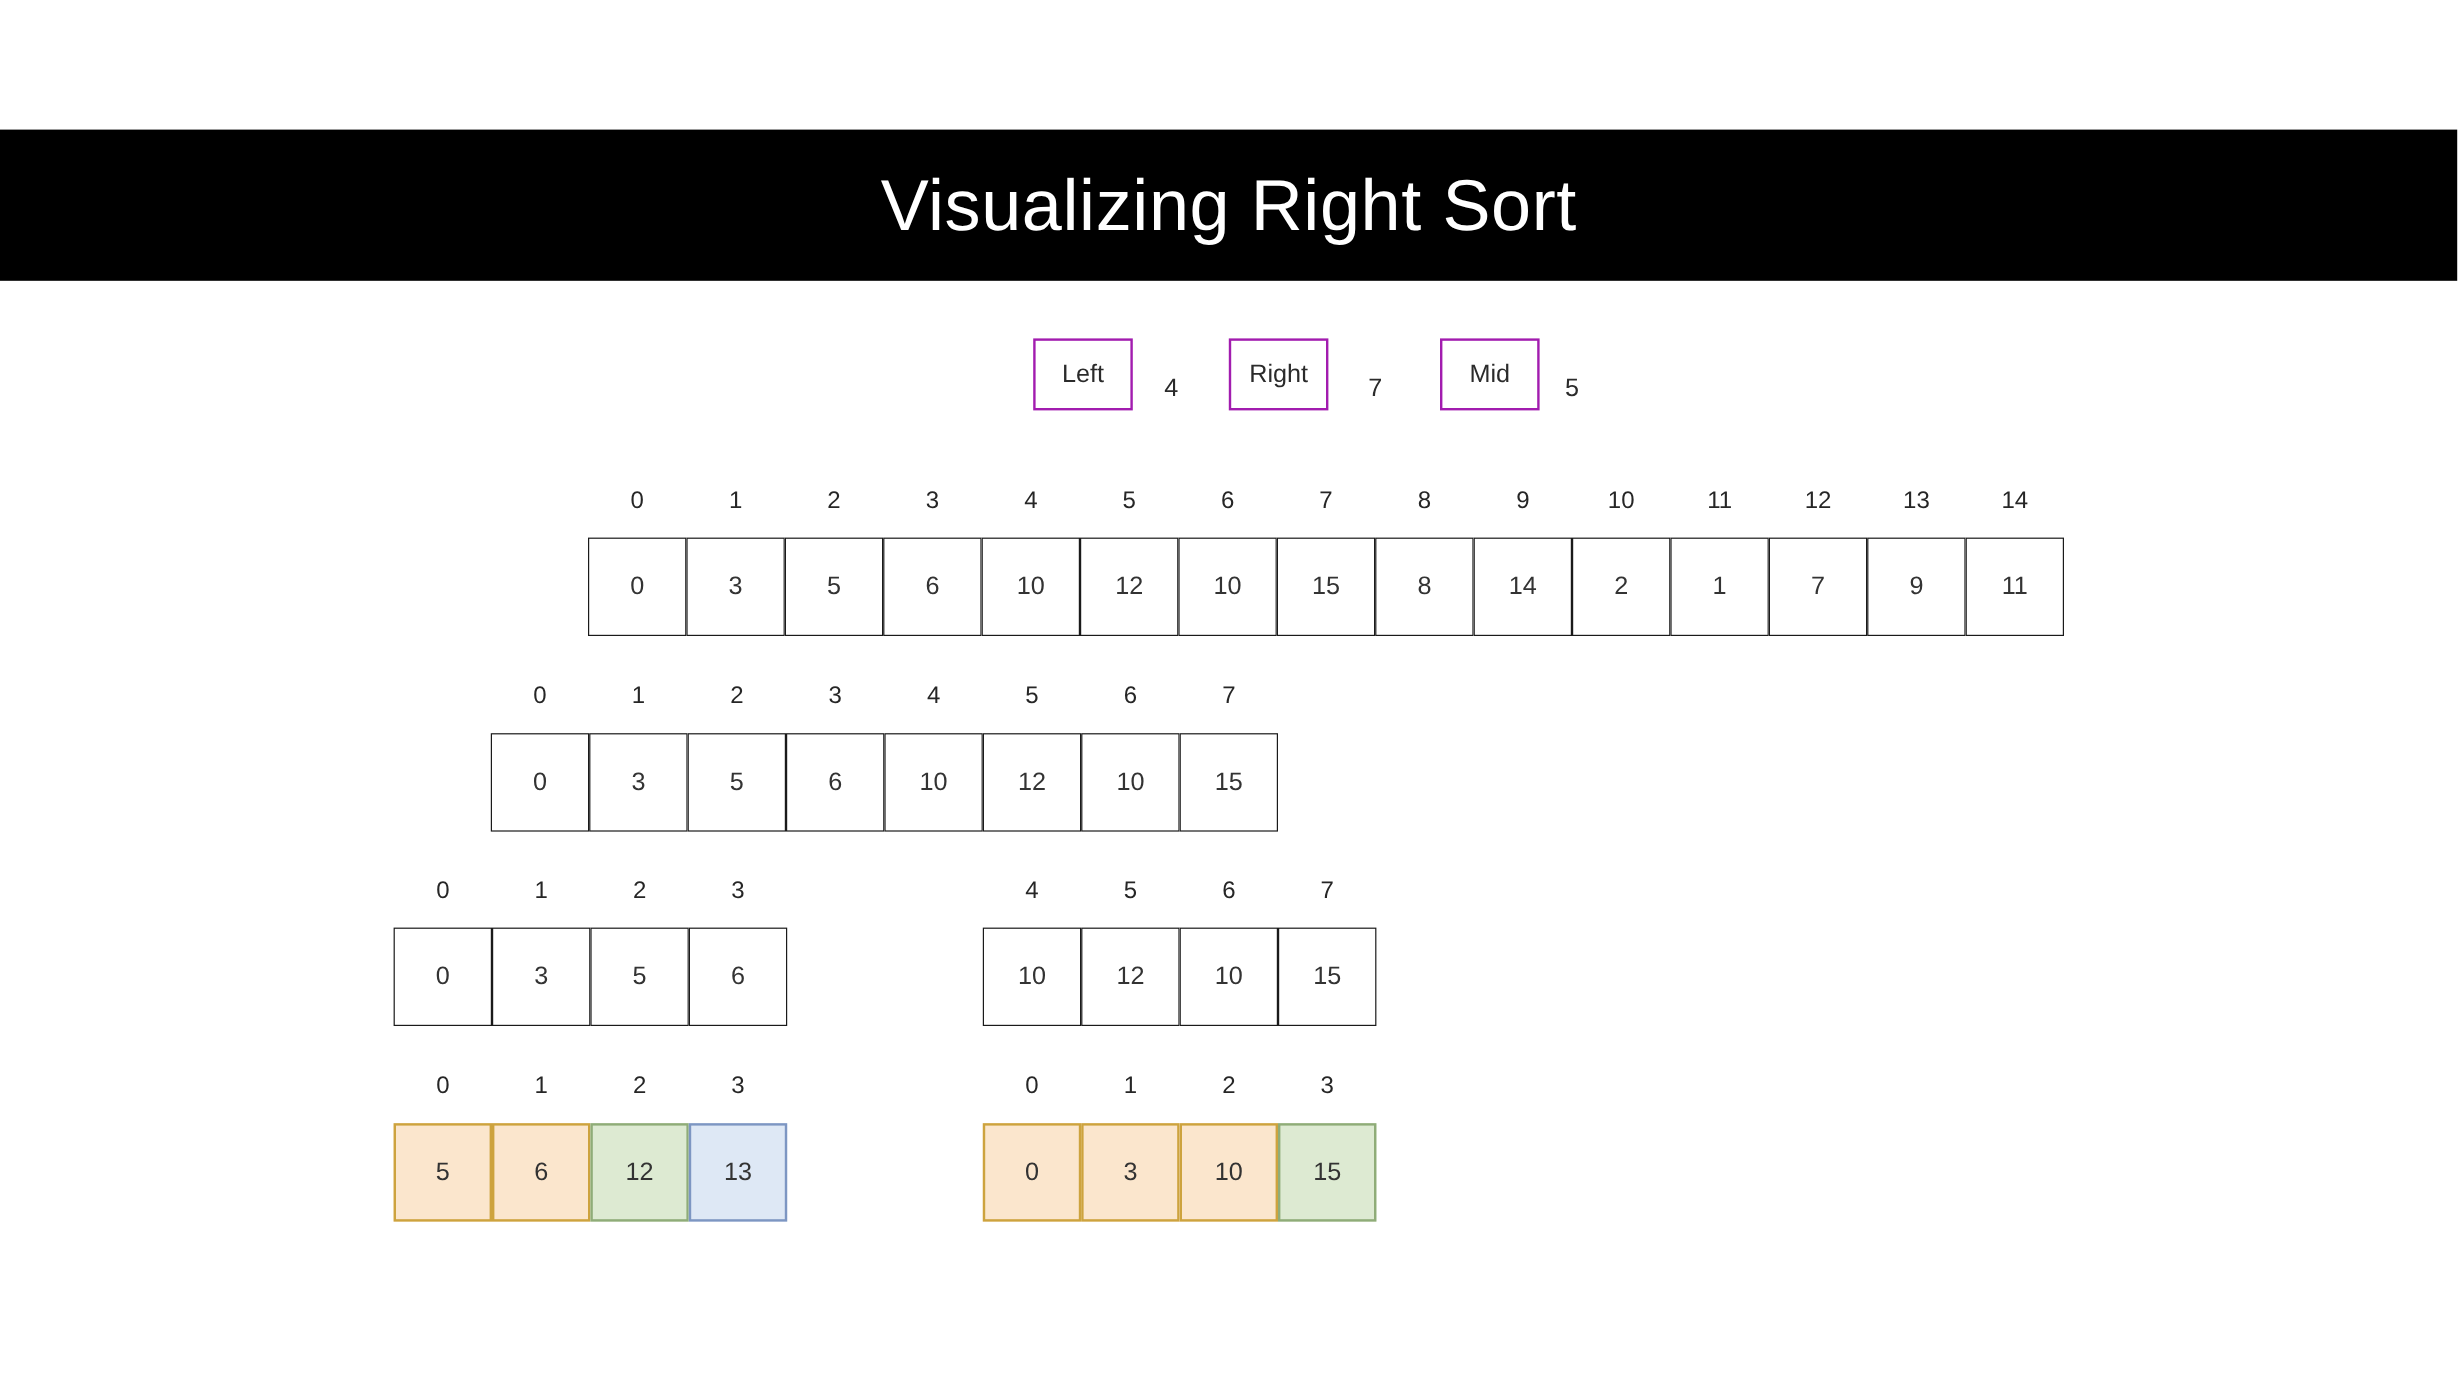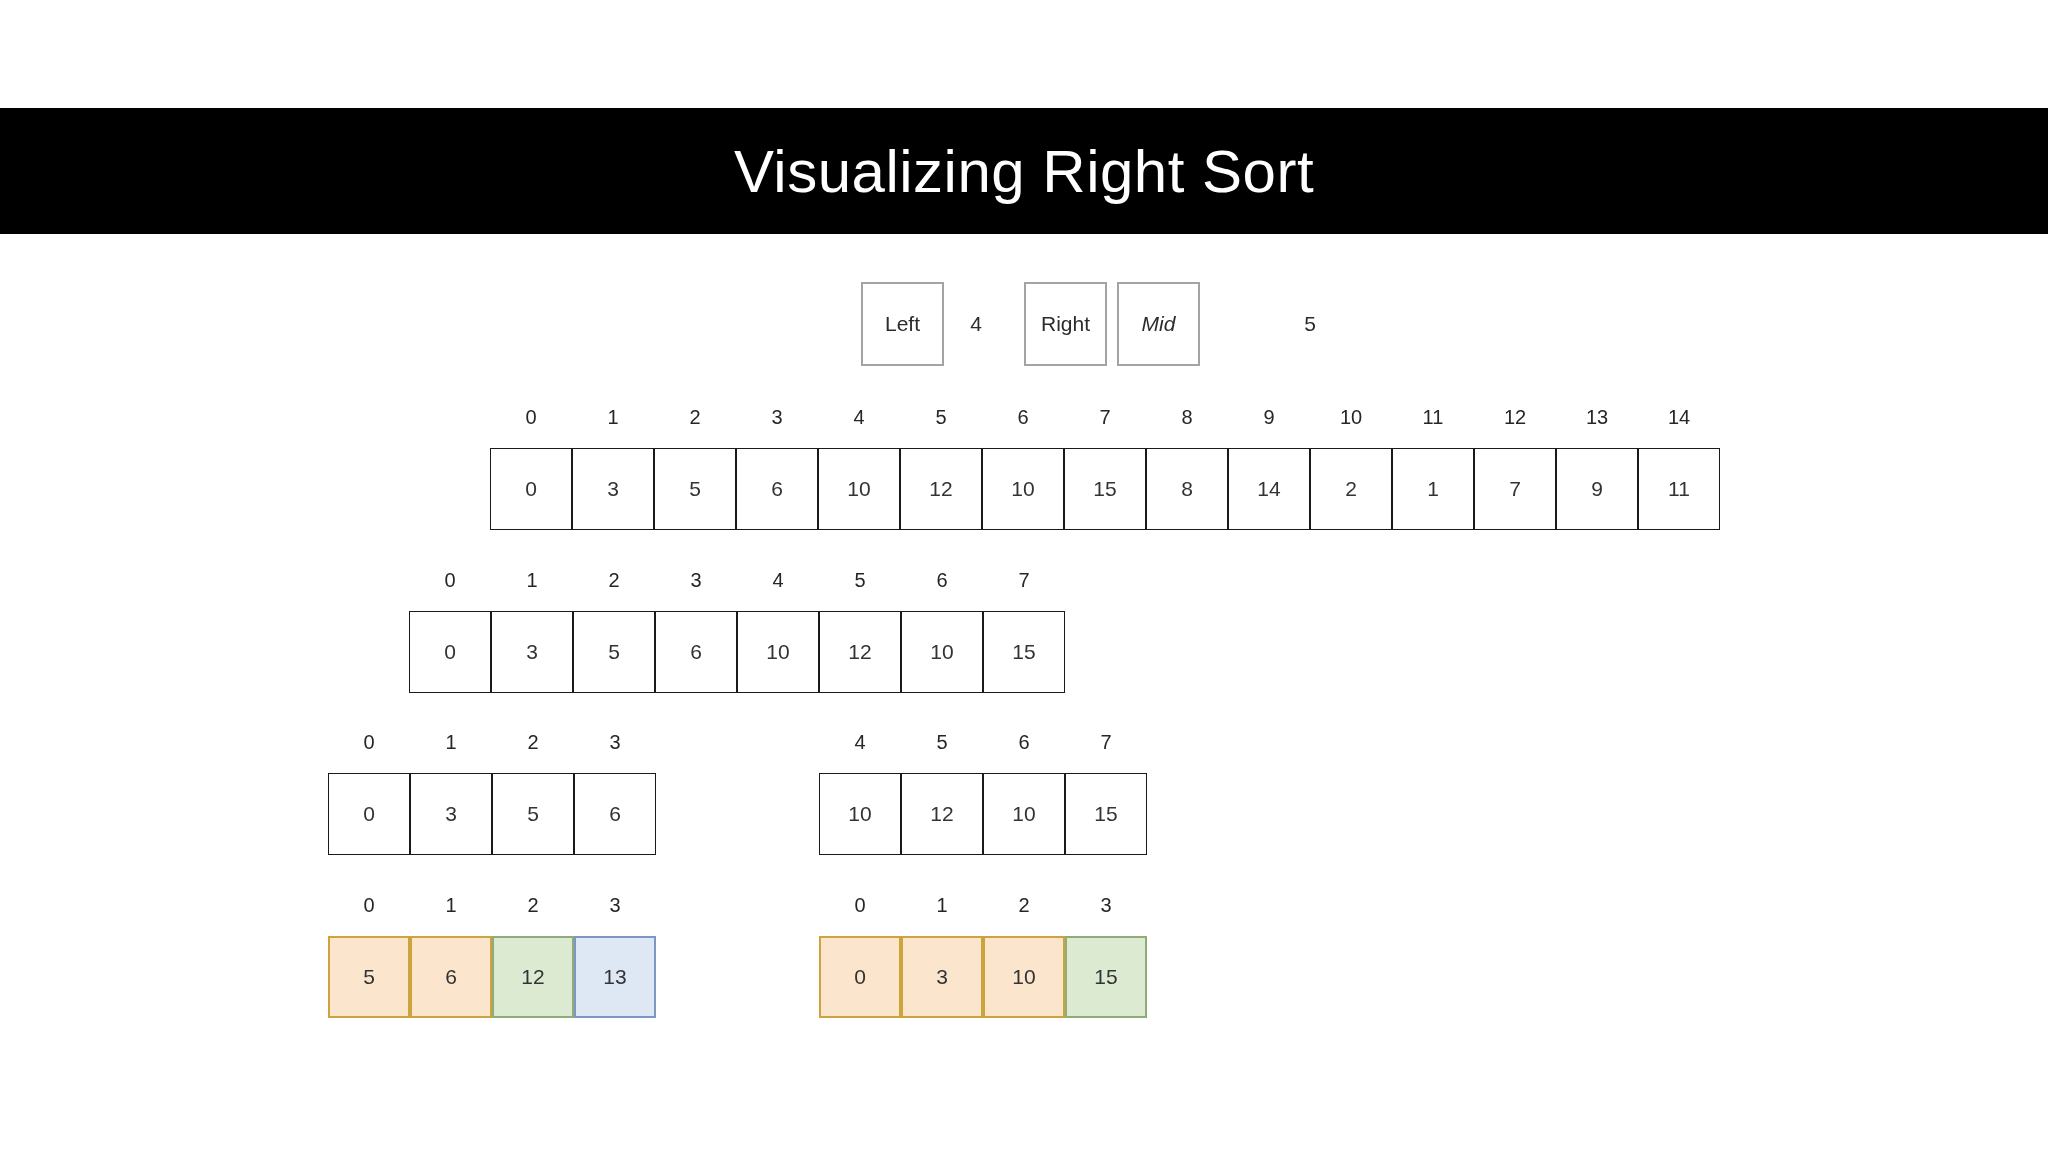--- a/index.html
+++ b/index.html
@@ -34,22 +34,22 @@
     font-size: 60px;
     font-weight: 500;
     letter-spacing: 0.5px;
   }
 
   
   .pointer-box {
     position: absolute;
     top: 282px;
     width: 83px;
-    height: 84px;
-    border: 2px solid #a3a3a3;
+    height: 60px;
+    border: 2px solid #a21caf;
     background: #ffffff;
     box-sizing: border-box;
     display: flex;
     align-items: center;
     justify-content: center;
     font-size: 21px;
     color: #2b2b2b;
   }
   .pointer-value {
     position: absolute;
@@ -112,21 +112,21 @@
   <div class="pointer-box" style="left:861px;">
     <span>Left</span>
   </div>
   <div class="pointer-value" style="left:954px;">4</div>
 
   <div class="pointer-box" style="left:1024px;">
     <span>Right</span>
   </div>
   <div class="pointer-value" style="left:1124px;">7</div>
 
-  <div class="pointer-box" style="left:1117px;font-style:italic;">
+  <div class="pointer-box" style="left:1200px;">
     <span>Mid</span>
   </div>
   <div class="pointer-value" style="left:1288px;">5</div>
 
   <div class="array" style="left:490px; top:402px;">
       <div class="idx-row">
         <div class="idx">0</div>
         <div class="idx">1</div>
         <div class="idx">2</div>
         <div class="idx">3</div>

